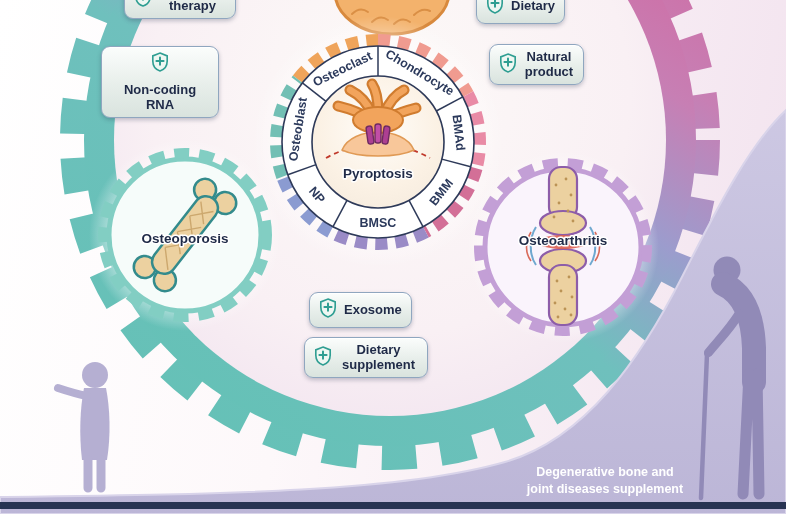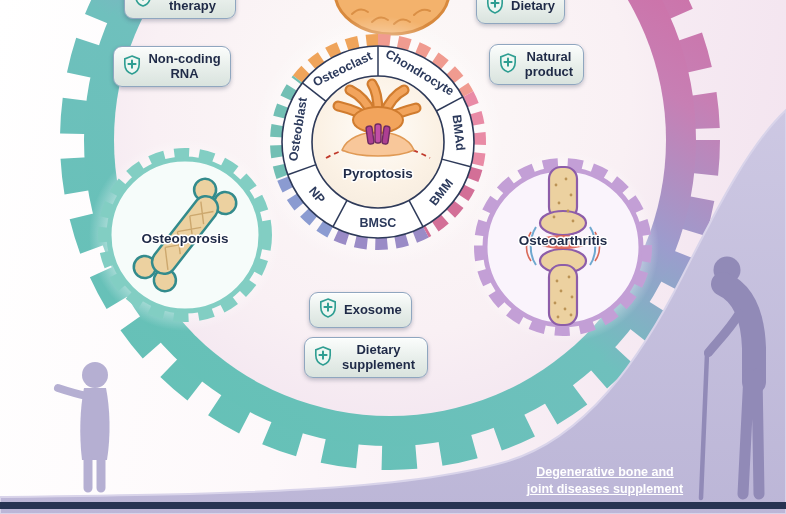--- a/index.html
+++ b/index.html
@@ -21,21 +21,21 @@
   }
   .ringlbl{font:700 12.5px "Liberation Sans",sans-serif;fill:#2c3a5c;}
   .biglbl{
     font:700 13.5px "Liberation Sans",sans-serif;fill:#1f2a47;
     paint-order:stroke;stroke:#ffffff;stroke-width:3px;stroke-linejoin:round;
   }
   .caption{
     position:absolute;left:492px;top:464px;width:226px;text-align:center;
     font:700 12.5px/1.38 "Liberation Sans",sans-serif;color:#ffffff;
   }
-  .caption span{display:block;text-decoration:underline;}
+  .caption span{display:block;}
 </style>
 </head>
 <body>
 
 <div class="stage">
 
   <svg class="layer" width="786" height="514" viewBox="0 0 786 514">
     <defs>
       <linearGradient id="gearGrad" x1="0.15" y1="1" x2="0.85" y2="0">
         <stop offset="0" stop-color="#64c1b6"></stop>
@@ -238,21 +238,21 @@
   <div class="badge" style="left:124px;top:-22px;width:112px;">
     <span>
       <svg viewBox="0 0 20 22" width="18" height="20">
           <path d="M10 1 L18 4.2 V10 C18 15.8 14.6 19.6 10 21 C5.4 19.6 2 15.8 2 10 V4.2 Z" fill="#eef7f2" stroke="#2f9e92" stroke-width="1.8"></path>
           <path d="M10 6 V14 M6 10 H14" stroke="#2f9e92" stroke-width="2.2" stroke-linecap="round" fill="none"></path>
         </svg>
     </span>
     <span class="badge-label">Physical therapy</span>
   </div>
 
-  <div class="badge" style="left:113px;top:46px;width:118px;">
+  <div class="badge" style="left:101px;top:46px;width:118px;flex-direction:column;">
     <span>
       <svg viewBox="0 0 20 22" width="18" height="20">
           <path d="M10 1 L18 4.2 V10 C18 15.8 14.6 19.6 10 21 C5.4 19.6 2 15.8 2 10 V4.2 Z" fill="#eef7f2" stroke="#2f9e92" stroke-width="1.8"></path>
           <path d="M10 6 V14 M6 10 H14" stroke="#2f9e92" stroke-width="2.2" stroke-linecap="round" fill="none"></path>
         </svg>
     </span>
     <span class="badge-label">Non-coding RNA</span>
   </div>
 
   <div class="badge" style="left:476px;top:-12px;">

